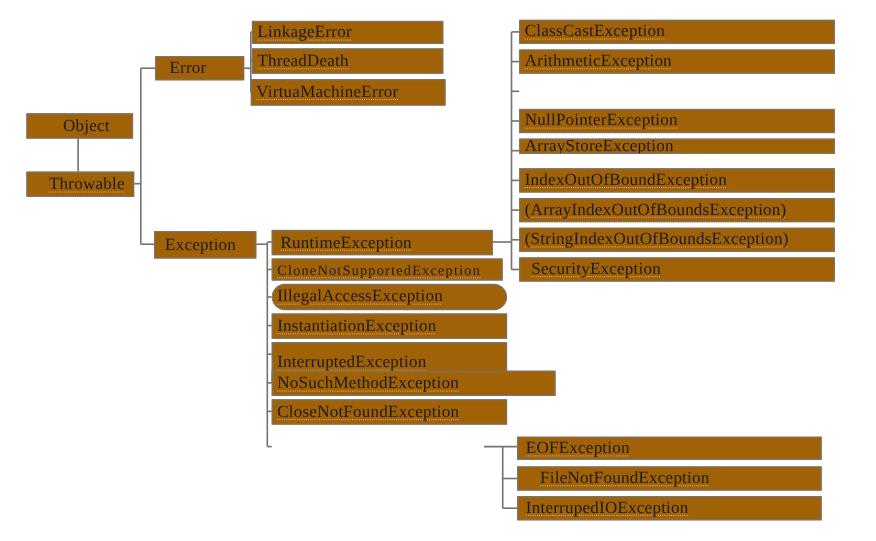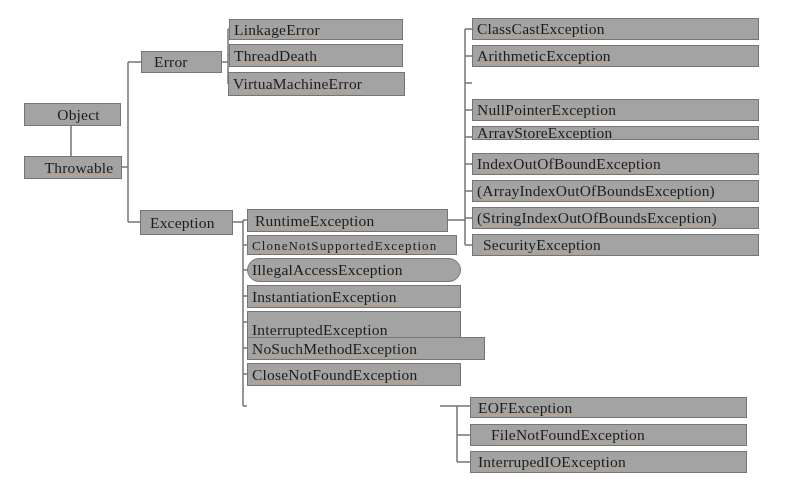--- a/index.html
+++ b/index.html
@@ -7,21 +7,21 @@
     position:relative;
     width:796px;height:492px;
     background:#ffffff;
     font-family:"Liberation Serif","DejaVu Serif",serif;
     overflow:hidden;
   }
   .stage svg{position:absolute;left:0;top:0;}
   .node{
     position:absolute;
     box-sizing:border-box;
-    background:#a3a3a3;
+    background:#a16207;
     border:1.5px solid #757575;
     color:#1c1c1c;
     font-size:15.5px;
     letter-spacing:0.2px;
     line-height:1;
     display:flex;
     align-items:center;
     padding-left:4px;
     white-space:nowrap;
     overflow:hidden;
@@ -82,21 +82,21 @@
     <div class="node" style="left: 141px; top: 51px; width: 81px; height: 22px; padding-left: 12px;">Error</div>
     <div class="node" style="left: 140px; top: 210px; width: 93px; height: 25px; padding-left: 9px;">Exception</div>
     <div class="node squiggle" style="left: 229px; top: 19px; width: 174px; height: 21px;">LinkageError</div>
     <div class="node squiggle" style="left: 229px; top: 44px; width: 174px; height: 23px;">ThreadDeath</div>
     <div class="node squiggle" style="left: 228px; top: 72px; width: 177px; height: 24px;">VirtuaMachineError</div>
     <div class="node squiggle" style="left: 247px; top: 209px; width: 201px; height: 23px; padding-left: 7px;">RuntimeException</div>
     <div class="node squiggle" style="left: 247px; top: 235px; width: 210px; height: 20px; font-size: 13px; letter-spacing: 1.1px;">CloneNotSupportedException</div>
     <div class="node squiggle" style="left: 247px; top: 258px; width: 214px; height: 24px; border-radius: 12px;">IllegalAccessException</div>
     <div class="node squiggle" style="left: 247px; top: 285px; width: 214px; height: 23px;">InstantiationException</div>
     <div class="node squiggle" style="left: 247px; top: 311px; width: 214px; height: 38px;">InterruptedException</div>
-    <div class="node squiggle" style="left: 247px; top: 337px; width: 238px; height: 23px;">NoSuchMethodException</div>
+    <div class="node squiggle" style="left: 247px; top: 337px; width: 258px; height: 23px;">NoSuchMethodException</div>
     <div class="node squiggle" style="left: 247px; top: 363px; width: 214px; height: 23px;">CloseNotFoundException</div>
     <div class="node squiggle" style="left: 472px; top: 18px; width: 287px; height: 22px;">ClassCastException</div>
     <div class="node squiggle" style="left: 472px; top: 45px; width: 287px; height: 22px;">ArithmeticException</div>
     <div class="node squiggle" style="left: 472px; top: 99px; width: 287px; height: 22px;">NullPointerException</div>
     <div class="node squiggle" style="left: 472px; top: 126px; width: 287px; height: 14px;">ArrayStoreException</div>
     <div class="node squiggle" style="left: 472px; top: 153px; width: 287px; height: 22px;">IndexOutOfBoundException</div>
     <div class="node squiggle" style="left: 472px; top: 180px; width: 287px; height: 22px;">(ArrayIndexOutOfBoundsException)</div>
     <div class="node squiggle" style="left: 472px; top: 207px; width: 287px; height: 22px;">(StringIndexOutOfBoundsException)</div>
     <div class="node squiggle" style="left: 472px; top: 234px; width: 287px; height: 22px; padding-left: 10px;">SecurityException</div>
     <div class="node squiggle" style="left: 470px; top: 397px; width: 277px; height: 21px; padding-left: 7px;">EOFException</div>

